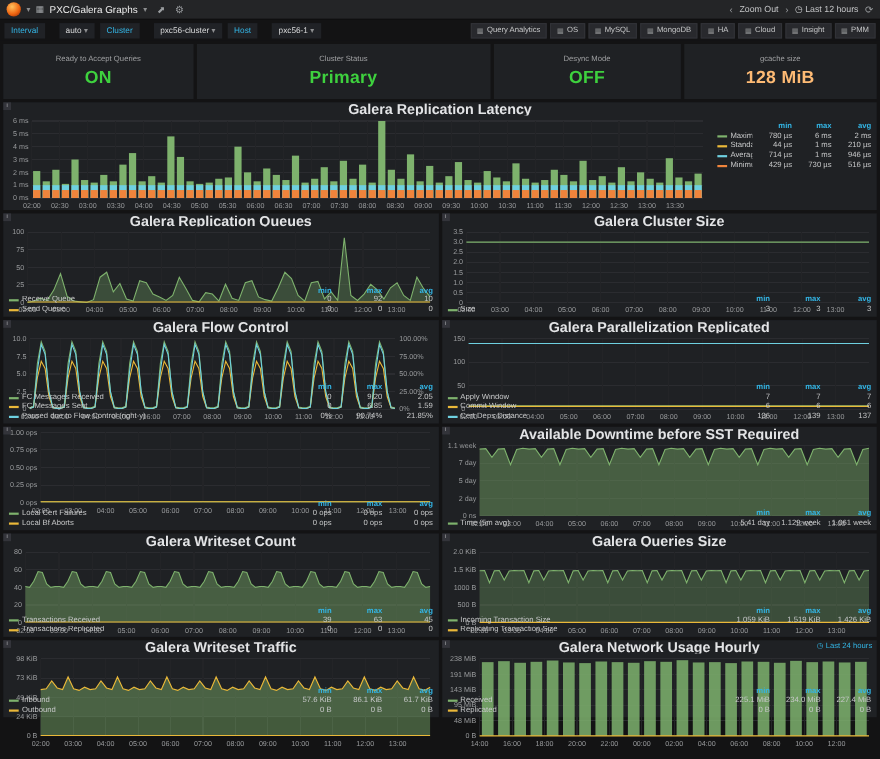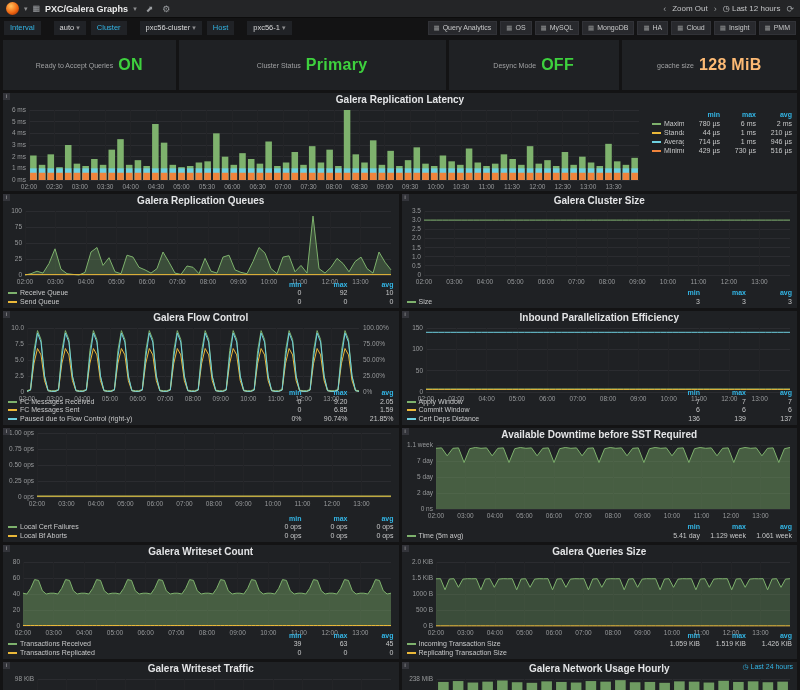--- a/index.html
+++ b/index.html
@@ -3,47 +3,47 @@
 <meta charset="utf-8">
 <style>
   *{box-sizing:border-box;margin:0;padding:0}
   html,body{width:800px;height:690px;overflow:hidden}
   body{background:#131314;font-family:"Liberation Sans",sans-serif;color:#d8d9da}
   
   .navbar{height:18px;background:#242527;display:flex;align-items:center;gap:5px;padding:0 6px;font-size:9px;border-bottom:1px solid #0c0c0c}
   .logo{width:13px;height:13px;border-radius:50%;background:radial-gradient(circle at 38% 32%,#ffc15e,#ef6712 55%,#8a2104);flex:0 0 auto}
   .caret{color:#8d8e90;font-size:7px}
   .dash-icon{color:#9fa2a5;font-size:8px}
-  .nav-title{font-weight:bold;color:#ececec;white-space:nowrap}
+  .nav-title{font-weight:normal;color:#ececec;white-space:nowrap}
   .nav-icn{color:#9b9ea1;font-size:9px;margin-left:4px}
   .nav-right{margin-left:auto;display:flex;align-items:center;gap:6px;color:#c3c4c6;font-size:8px}
   .chev{color:#9b9ea1;font-size:9px}
   
   .submenu{height:19px;background:#131314;display:flex;align-items:center;gap:5px;padding:0 4px;font-size:7.5px}
   .varpair{display:flex;gap:13px}
   .varchip{background:#202226;padding:2.5px 6px;white-space:nowrap}
   .varlabel{color:#33b5e5}
   .varvalue{color:#d8d9da}
   .links{margin-left:auto;display:flex;gap:3px}
   .dash-btn{background:#28292d;border:1px solid #313237;color:#c7c8c9;padding:2px 5px;font-size:7px;display:flex;align-items:center;gap:3px;white-space:nowrap;cursor:pointer}
   .dash-btn .gi{color:#8e9091;font-size:6.5px}
   
   .statrow{display:flex;gap:3px;margin:3px 3px 0 3px;height:50px}
-  .stat{background:#1f2124;display:flex;flex-direction:row;align-items:center;justify-content:center;gap:5px}
+  .stat{background:#1f2124;display:flex;flex-direction:column;align-items:center;justify-content:center;gap:5px}
   .stat-label{font-size:7px;color:#9fa0a2}
   .stat-value{font-size:16px;font-weight:bold;letter-spacing:.3px}
   
   .grid{margin:3px}
   .row{display:flex;gap:3px;margin-bottom:3px}
   .row-lat{height:98px}
-  .row-std{height:114px}
+  .row-std{height:94px}
   .row-last{height:70px}
   .panel{background:#1f2124;position:relative;flex:1;display:flex;flex-direction:column;min-width:0}
   .pcorner{position:absolute;top:0;left:0;width:7px;height:7px;background:#33343a;color:#b9babc;font-size:5px;line-height:7px;text-align:center;z-index:2;cursor:pointer}
-  .ptitle{height:12px;line-height:13px;text-align:center;font-size:10px;font-weight:bold;color:#e3e4e6;white-space:nowrap;overflow:hidden;cursor:pointer}
+  .ptitle{height:12px;line-height:13px;text-align:center;font-size:13px;font-weight:bold;color:#e3e4e6;white-space:nowrap;overflow:hidden;cursor:pointer}
   .pbody{flex:1;display:flex;min-height:0}
   .pbody.col{flex-direction:column}
   .plot{flex:1;min-width:0;min-height:0}
   svg text{font-family:"Liberation Sans",sans-serif;font-size:6.5px;fill:#989a9c}
   .legend{font-size:7px;padding:0 5px 2px 5px}
   .legend .lrow{display:grid;grid-template-columns:1fr 46px 46px 46px;align-items:center;line-height:8.5px}
   .legend.side{width:150px;flex:0 0 150px;padding-top:5px}
   .legend.side .lrow{grid-template-columns:1fr 36px 36px 36px;line-height:9px}
   .lname{display:flex;align-items:center;gap:3px;color:#c7c8c9;white-space:nowrap;overflow:hidden;cursor:pointer}
   .lkey{width:9px;height:2px;flex:0 0 9px}
@@ -689,21 +689,21 @@
               </span>
               <span class="lv">0%</span>
               <span class="lv">90.74%</span>
               <span class="lv">21.85%</span>
             </div>
           </div>
       </div>
     </div>
     <div class="panel">
       <div class="pcorner">i</div>
-      <div class="ptitle">Inbound Parallelization Efficiency</div>
+      <div class="ptitle">Galera Parallelization Replicated</div>
       <div class="pbody col">
         <div class="plot"><svg width="396" height="80">
               <line x1="24" y1="69" x2="388" y2="69" stroke="#2b2c30" stroke-width="1" shape-rendering="crispEdges"></line>
               <text x="21" y="71" text-anchor="end">0</text>
               <line x1="24" y1="47.66666666666667" x2="388" y2="47.66666666666667" stroke="#2b2c30" stroke-width="1" shape-rendering="crispEdges"></line>
               <text x="21" y="49.66666666666667" text-anchor="end">50</text>
               <line x1="24" y1="26.333333333333336" x2="388" y2="26.333333333333336" stroke="#2b2c30" stroke-width="1" shape-rendering="crispEdges"></line>
               <text x="21" y="28.333333333333336" text-anchor="end">100</text>
               <line x1="24" y1="5" x2="388" y2="5" stroke="#2b2c30" stroke-width="1" shape-rendering="crispEdges"></line>
               <text x="21" y="7" text-anchor="end">150</text>

